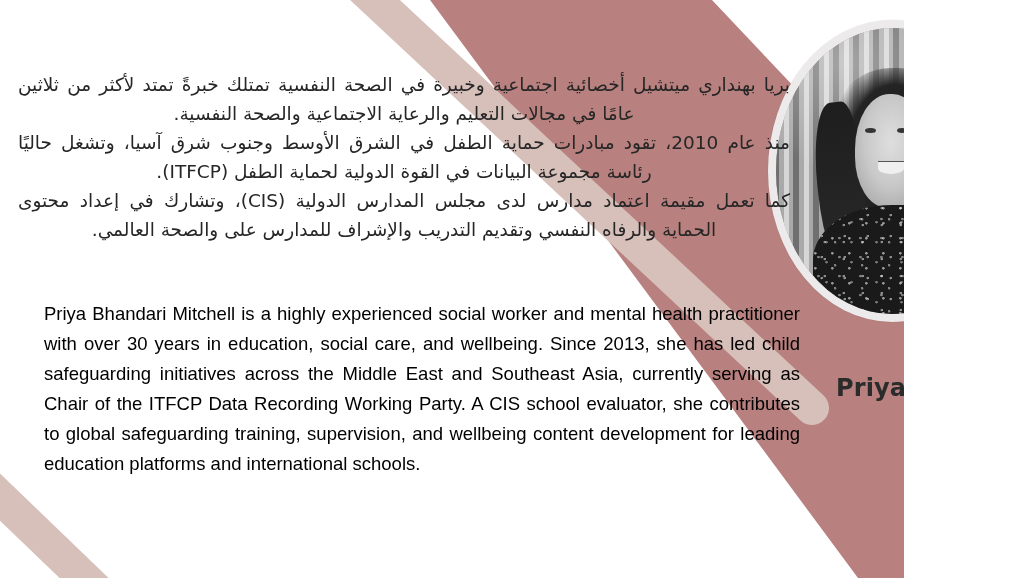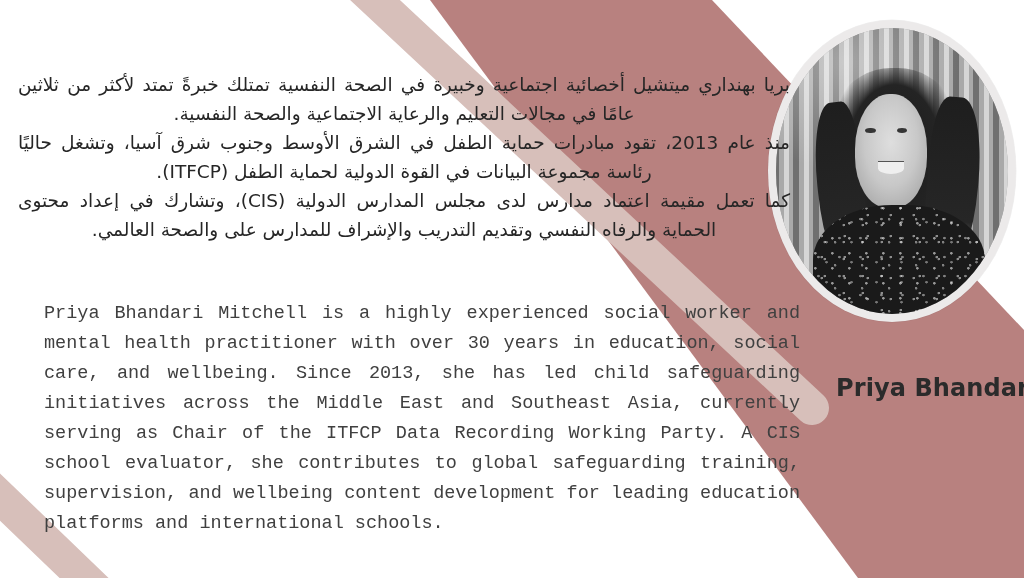--- a/index.html
+++ b/index.html
@@ -7,21 +7,21 @@
     margin: 0;
     padding: 0;
     background: #ffffff;
   }
   body {
     font-family: "DejaVu Sans", "Liberation Sans", sans-serif;
   }
 
   #slide {
     position: relative;
-    width: 1024px;
+    width: 904px;
     height: 578px;
     background: #ffffff;
     overflow: hidden;
   }
 
   
   .deco-layer {
     position: absolute;
     inset: 0;
     width: 1024px;
@@ -177,24 +177,24 @@
     margin: 0;
     direction: rtl;
   }
 
   .english-block {
     position: absolute;
     left: 44px;
     top: 299px;
     width: 756px;
     text-align: justify;
-    font-family: Liberation Mono, monospace;
+    font-family: Liberation Sans, sans-serif;
     font-size: 18.5px;
     line-height: 30px;
-    color: #404040;
+    color: #000000;
     hyphens: none;
   }
   .english-block p { margin: 0; }
 
   .name-label {
     position: absolute;
     left: 836px;
     top: 374px;
     font-family: "DejaVu Sans", "Liberation Sans", sans-serif;
     font-size: 24px;
@@ -231,21 +231,21 @@
         <div class="photo-eye l"></div>
         <div class="photo-eye r"></div>
         <div class="photo-smile"></div>
         <div class="photo-body"></div>
       </div>
     </div>
   </div>
 
   <div class="arabic-block" lang="ar" dir="rtl">
     <p>بريا بهنداري ميتشيل أخصائية اجتماعية وخبيرة في الصحة النفسية تمتلك خبرةً تمتد لأكثر من ثلاثين عامًا في مجالات التعليم والرعاية الاجتماعية والصحة النفسية.</p>
-    <p>منذ عام 2013، تقود مبادرات حماية الطفل في الشرق الأوسط وجنوب شرق آسيا، وتشغل حاليًا رئاسة مجموعة البيانات في القوة الدولية لحماية الطفل (ITFCP).</p>
+    <p>منذ عام 2010، تقود مبادرات حماية الطفل في الشرق الأوسط وجنوب شرق آسيا، وتشغل حاليًا رئاسة مجموعة البيانات في القوة الدولية لحماية الطفل (ITFCP).</p>
     <p>كما تعمل مقيمة اعتماد مدارس لدى مجلس المدارس الدولية (CIS)، وتشارك في إعداد محتوى الحماية والرفاه النفسي وتقديم التدريب والإشراف للمدارس على والصحة العالمي.</p>
   </div>
 
   <div class="english-block" lang="en" dir="ltr">
     <p>Priya Bhandari Mitchell is a highly experienced social worker and mental health practitioner with over 30 years in education, social care, and wellbeing. Since 2013, she has led child safeguarding initiatives across the Middle East and Southeast Asia, currently serving as Chair of the ITFCP Data Recording Working Party. A CIS school evaluator, she contributes to global safeguarding training, supervision, and wellbeing content development for leading education platforms and international schools.</p>
   </div>
 
   <div class="name-label">Priya Bhandari</div>
 
 </div>

